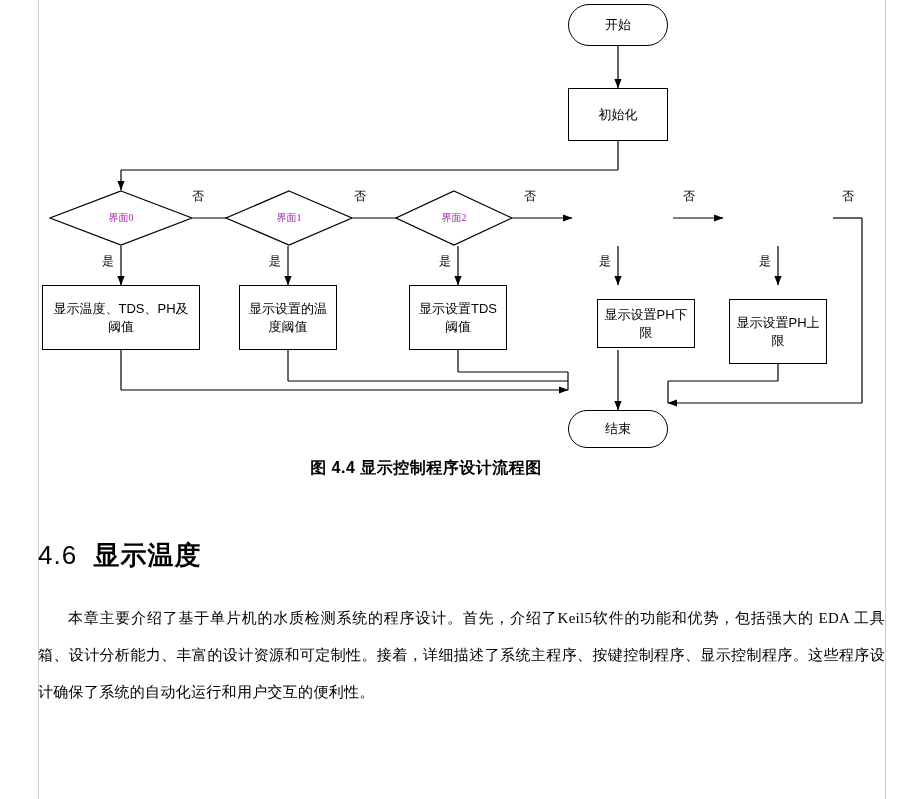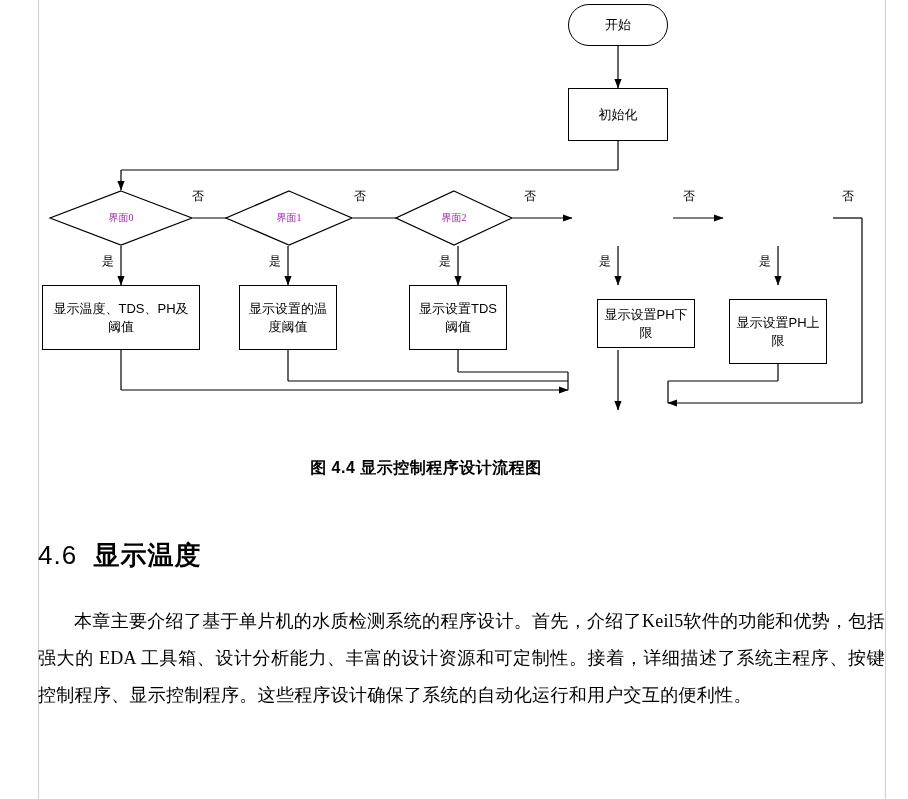--- a/index.html
+++ b/index.html
@@ -122,21 +122,21 @@
   #section-heading .num {
     font-weight: normal;
     text-align: center;
   }
   #paragraph {
     position: absolute;
     left: 38px;
     top: 585px;
     width: 847px;
     font-family: "Liberation Serif", serif;
-    font-size: 18px;
+    font-size: 15px;
     line-height: 37px;
     text-align: justify;
     text-indent: 2em;
     letter-spacing: 0.3px;
   }
 </style>
 </head>
 <body>
 
 <div id="page">
@@ -254,20 +254,23 @@
     </div>
 
     <div class="node rect" style="left:569px; top:299px; width:98px; height:49px; padding:0 6px;margin-left:28px;">
       <span>显示设置PH下限</span>
     </div>
 
     <div class="node rect" style="left:729px; top:299px; width:98px; height:65px; padding:0 6px;">
       <span>显示设置PH上限</span>
     </div>
 
+    <div class="node terminator" style="left:568px; top:410px; width:100px; height:38px;">
+      <span>结束</span>
+    </div>
   </div>
 
   <div id="caption">图 4.4  显示控制程序设计流程图</div>
 
   <h2 id="section-heading">
     <span class="num">4.6</span>&nbsp;&nbsp;<span>显示温度</span>
   </h2>
 
   <p id="paragraph">本章主要介绍了基于单片机的水质检测系统的程序设计。首先，介绍了Keil5软件的功能和优势，包括强大的 EDA 工具箱、设计分析能力、丰富的设计资源和可定制性。接着，详细描述了系统主程序、按键控制程序、显示控制程序。这些程序设计确保了系统的自动化运行和用户交互的便利性。</p>
 

